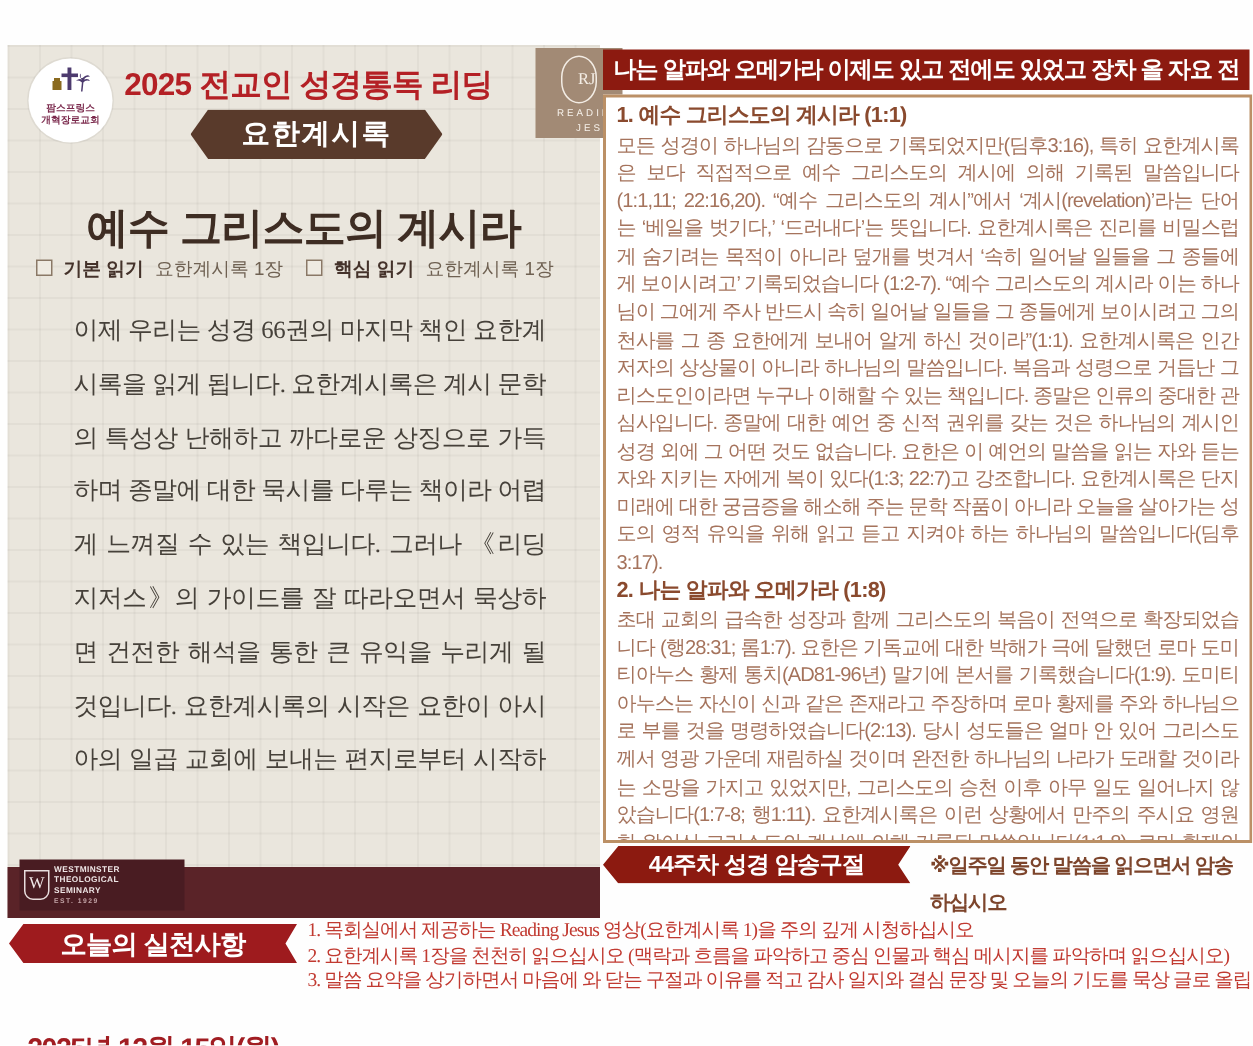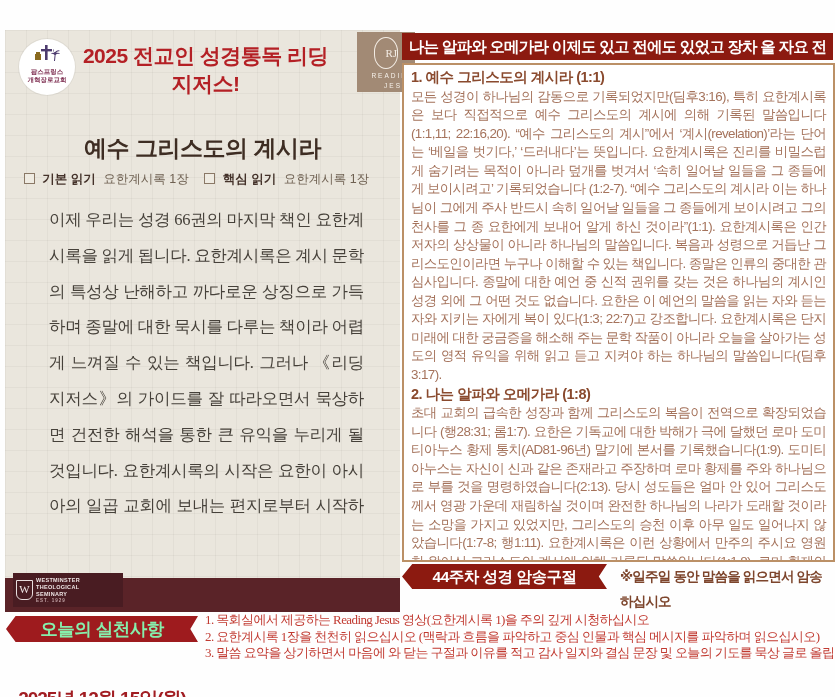--- a/index.html
+++ b/index.html
@@ -22,21 +22,21 @@
     clip-path:polygon(0 50%,7% 0,93% 0,100% 50%,93% 100%,7% 100%);letter-spacing:1px;}
   .rj-logo{position:absolute;left:352px;top:2px;width:58px;height:60px;background:#a28a75;
     color:#ffffff;text-align:right;}
   .rj-oval{width:22px;height:30px;border:1.4px solid #f3ece4;border-radius:50%/45%;
     margin:5px auto 2px auto;font-size:11px;line-height:30px;color:#f3ece4;
     font-family:"Liberation Serif","DejaVu Serif",serif;}
   .rj-word{font-size:6.5px;letter-spacing:2px;line-height:1.5;color:#f6f1ea;}
   .day-label{position:absolute;left:0;right:0;top:83px;text-align:center;
     font-size:13.5px;font-weight:bold;color:#b42025;}
   .lesson-title{position:absolute;left:0;right:0;top:103px;text-align:center;
-    font-size:23px;font-weight:bold;color:#3e2d23;letter-spacing:-0.5px;}
+    font-size:28px;font-weight:bold;color:#3e2d23;letter-spacing:-0.5px;}
   .reading-plan{position:absolute;left:0;right:0;top:141px;text-align:center;
     font-size:12.5px;color:#6f6152;}
   .checkbox{display:inline-block;width:9px;height:9px;border:1.3px solid #8a7866;
     background:#efebe2;vertical-align:-1px;margin-right:4px;}
   .rp-label{font-weight:bold;color:#44322a;margin-right:4px;}
   .rp-value{margin-right:12px;}
   .left-body{position:absolute;left:44px;right:36px;top:172px;height:330px;
     font-family:"Liberation Serif","DejaVu Serif",serif;
     font-size:16.5px;line-height:2.17;color:#46413a;text-align:justify;letter-spacing:-0.3px;overflow:hidden;}
   .left-footer{position:absolute;left:0;right:0;bottom:0;height:34px;background:#5a2328;}
@@ -61,21 +61,21 @@
     color:#ffffff;font-size:15.5px;font-weight:bold;text-align:center;line-height:25px;
     clip-path:polygon(0 50%,5% 0,100% 0,96% 50%,100% 100%,5% 100%);letter-spacing:-0.5px;}
   .memory-note{position:absolute;left:218px;top:0;font-size:13.5px;font-weight:bold;color:#7d452c;
     line-height:25px;letter-spacing:-0.8px;}
   .verse-box{position:absolute;left:402px;top:592px;width:415px;height:38px;border:2px solid #bb9066;
     padding:2px 7px;font-family:"Liberation Serif","DejaVu Serif",serif;
     font-size:15px;color:#7c452e;line-height:1.3;letter-spacing:-0.5px;overflow:hidden;}
 
   
   .practice-ribbon{position:absolute;left:6px;top:616px;width:192px;height:26px;background:#9e1b1e;
-    color:#86efac;font-size:17.5px;font-weight:bold;text-align:center;line-height:26px;
+    color:#ffffff;font-size:17.5px;font-weight:bold;text-align:center;line-height:26px;
     clip-path:polygon(0 50%,5% 0,100% 0,96% 50%,100% 100%,5% 100%);letter-spacing:-0.5px;}
   .practice-date{position:absolute;left:0px;top:642px;width:204px;text-align:center;
     font-size:19px;font-weight:bold;color:#a11d22;letter-spacing:-1px;margin-top:44px;}
   .practice-items{position:absolute;left:205px;top:612px;width:628px;
     font-family:"Liberation Serif","DejaVu Serif",serif;
     font-size:13px;color:#c13a31;line-height:16.5px;letter-spacing:-0.6px;}
   .practice-items div{white-space:nowrap;overflow:hidden;}
 </style>
 </head>
 <body>
@@ -93,20 +93,21 @@
         <rect x="4" y="8" width="4" height="2" fill="#8a6a1f"></rect>
       </svg>
       <div class="church-name">
         <span>팜스프링스</span><br>
         <span>개혁장로교회</span>
       </div>
     </div>
 
     <div class="program-title">2025 전교인 성경통독 리딩 지저스!</div>
 
+    <div class="book-ribbon">요한계시록</div>
 
     <div class="rj-logo">
       <div class="rj-oval">RJ</div>
       <div class="rj-word">READING</div>
       <div class="rj-word">JESUS</div>
     </div>
 
 
     <div class="lesson-title">예수 그리스도의 계시라</div>
 

